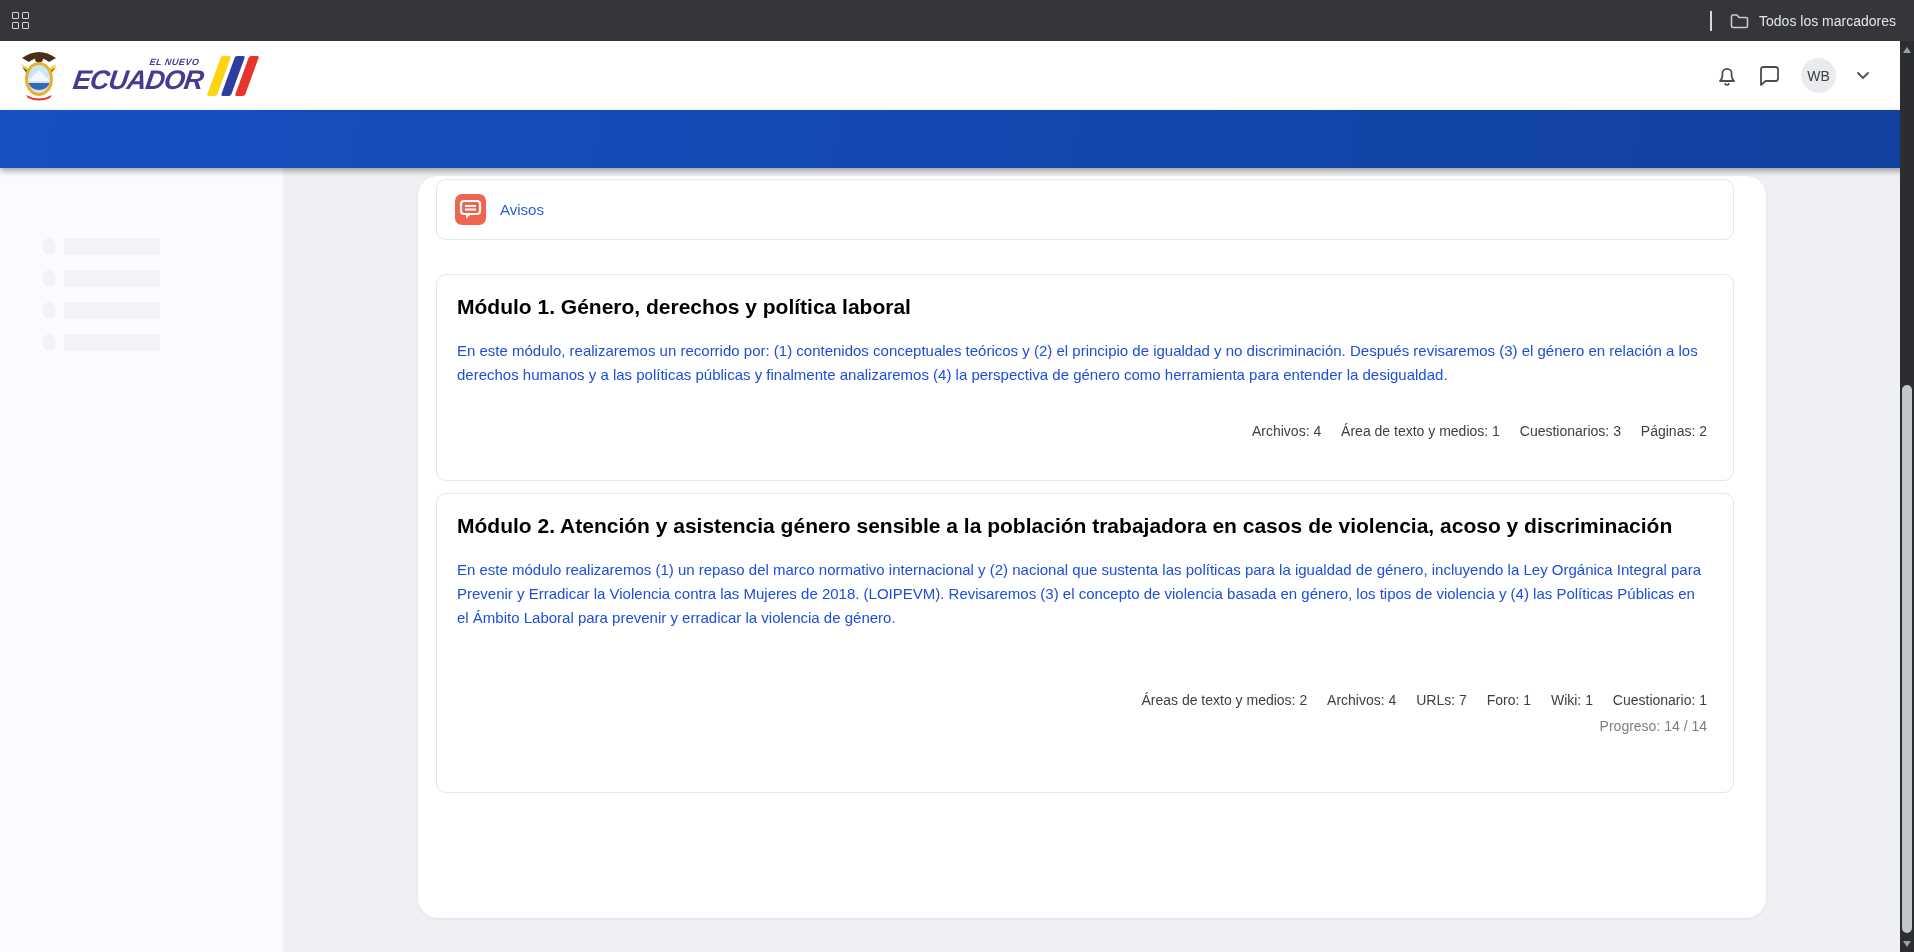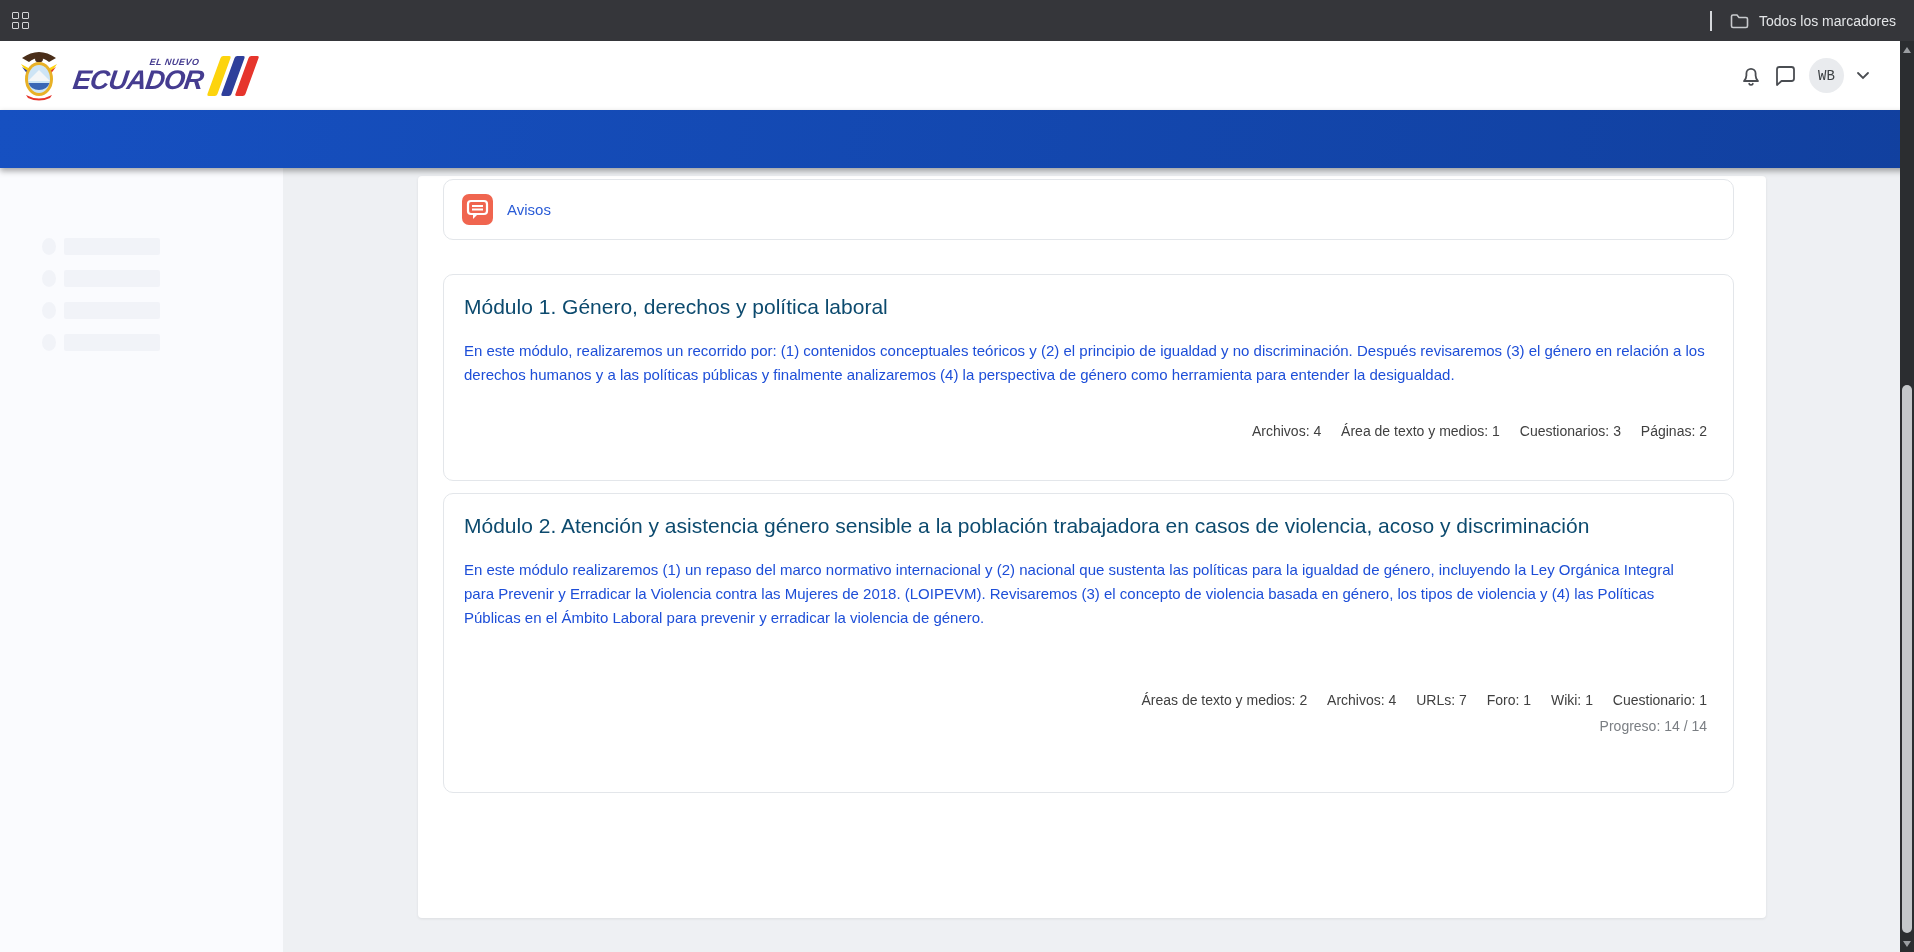--- a/index.html
+++ b/index.html
@@ -27,21 +27,21 @@
   .logo { display: flex; align-items: center; gap: 14px; cursor: pointer; }
   .wordmark { display: flex; align-items: center; }
   .wm-text { display: flex; flex-direction: column; align-items: flex-end; transform: skewX(-8deg); }
   .wm-small { font-size: 9px; font-weight: bold; font-style: italic; color: #453c90; letter-spacing: .5px; margin-right: 6px; }
   .wm-big { font-size: 27px; font-weight: bold; font-style: italic; color: #453c90; letter-spacing: -1px; line-height: 1; }
   .stripes { display: flex; gap: 4px; margin-left: 10px; }
   .stripes i { width: 10px; height: 40px; transform: skewX(-20deg); border-radius: 2px; }
   .stripe-y { background: #fdd40d; }
   .stripe-b { background: #2e3f9b; }
   .stripe-r { background: #e6352c; }
-  .header-actions { margin-left: auto; display: flex; gap: 12px; font-family: Liberation Mono, monospace; }
+  .header-actions { margin-left: auto; display: flex; gap: 20px; }
   .hdr-icon { cursor: pointer; display: flex; align-items: center; }
   .avatar {
     width: 35px; height: 35px; border-radius: 50%; background: #e9ebee;
     display: flex; align-items: center; justify-content: center;
     font-size: 14px; color: #3c4043; cursor: pointer;
   }
   .chev { cursor: pointer; display: flex; align-items: center; }
 
   
   .blue-bar {
@@ -54,40 +54,40 @@
   .drawer {
     position: absolute; left: 0; top: 0; width: 283px; height: 100%;
     background: #fafbfe; padding-top: 70px;
   }
   .skel-row { display: flex; align-items: center; gap: 8px; margin: 0 0 15px 42px; }
   .skel-dot { width: 14px; height: 17px; border-radius: 50%; background: #f1f3f8; }
   .skel-bar { width: 96px; height: 17px; border-radius: 2px; background: #f1f3f8; }
 
   .main-panel {
     position: absolute; left: 418px; top: 8px; width: 1348px; height: 742px;
-    background: #ffffff; border-radius: 4px; box-shadow: 0 1px 3px rgba(0,0,0,.08);
-    padding: 3px 32px 0 25px;
+    background: #ffffff; border-radius: 20px; box-shadow: 0 1px 3px rgba(0,0,0,.08);
+    padding: 3px 32px 0 18px;
   }
 
   .card {
     background: #fff; border: 1px solid #e3e6ea; border-radius: 10px;
   }
   .avisos-card {
     height: 61px; display: flex; align-items: center; gap: 14px;
     padding: 0 18px; margin-bottom: 34px;
   }
   .avisos-link { color: #2a5cd7; font-size: 15px; cursor: pointer; }
   .avisos-icon { width: 31px; height: 31px; display: block; cursor: pointer; }
 
   .module-card { padding: 18px 26px 18px 20px; }
   .module-card.m1 { margin-bottom: 12px; min-height: 207px; }
   .module-card.m2 { margin-bottom: 16px; min-height: 300px; }
   .module-card.m3 { min-height: 66px; display: flex; align-items: center; }
   .module-title {
-    color: #0c4a6e; font-size: 21px; font-weight: normal; line-height: 1.35;
+    color: #000000; font-size: 21px; font-weight: bold; line-height: 1.35;
     cursor: pointer; text-decoration: none; display: inline-block;
   }
   .module-desc {
     margin-top: 18px; color: #1d4ed8; font-size: 15px; line-height: 1.6;
   }
   .stats-row { text-align: right; color: #404040; font-size: 14px; }
   .m1 .stats-row { margin-top: 36px; }
   .m2 .stats-row { margin-top: 62px; }
   .stats-row span { margin-left: 16px; }
   .stats-row span:first-child { margin-left: 0; }

